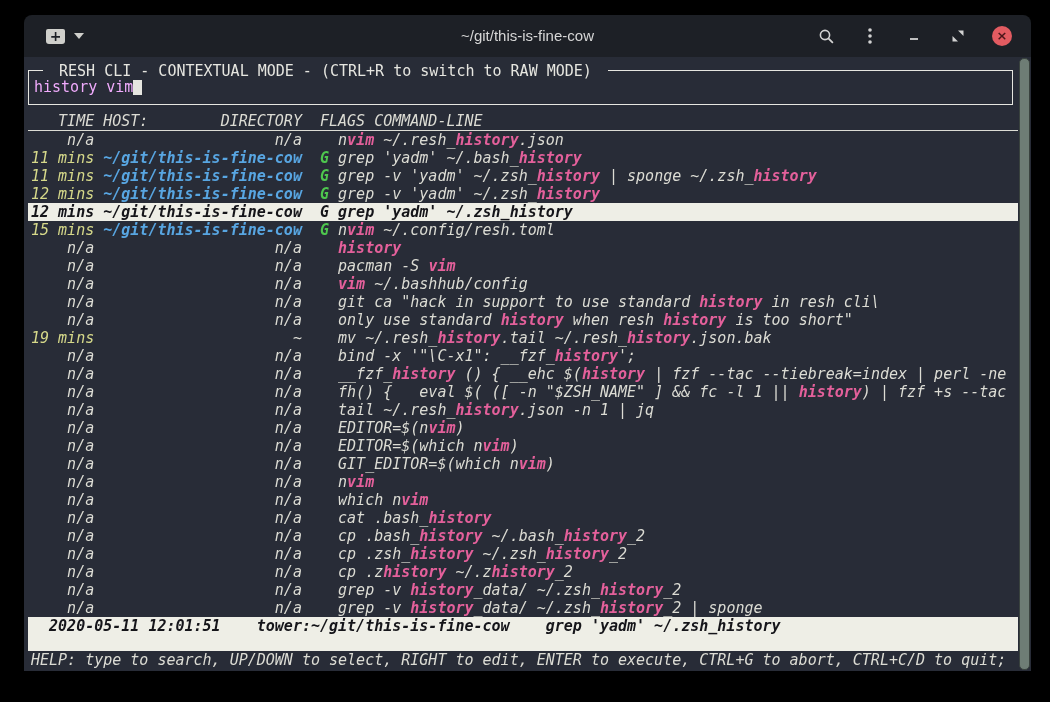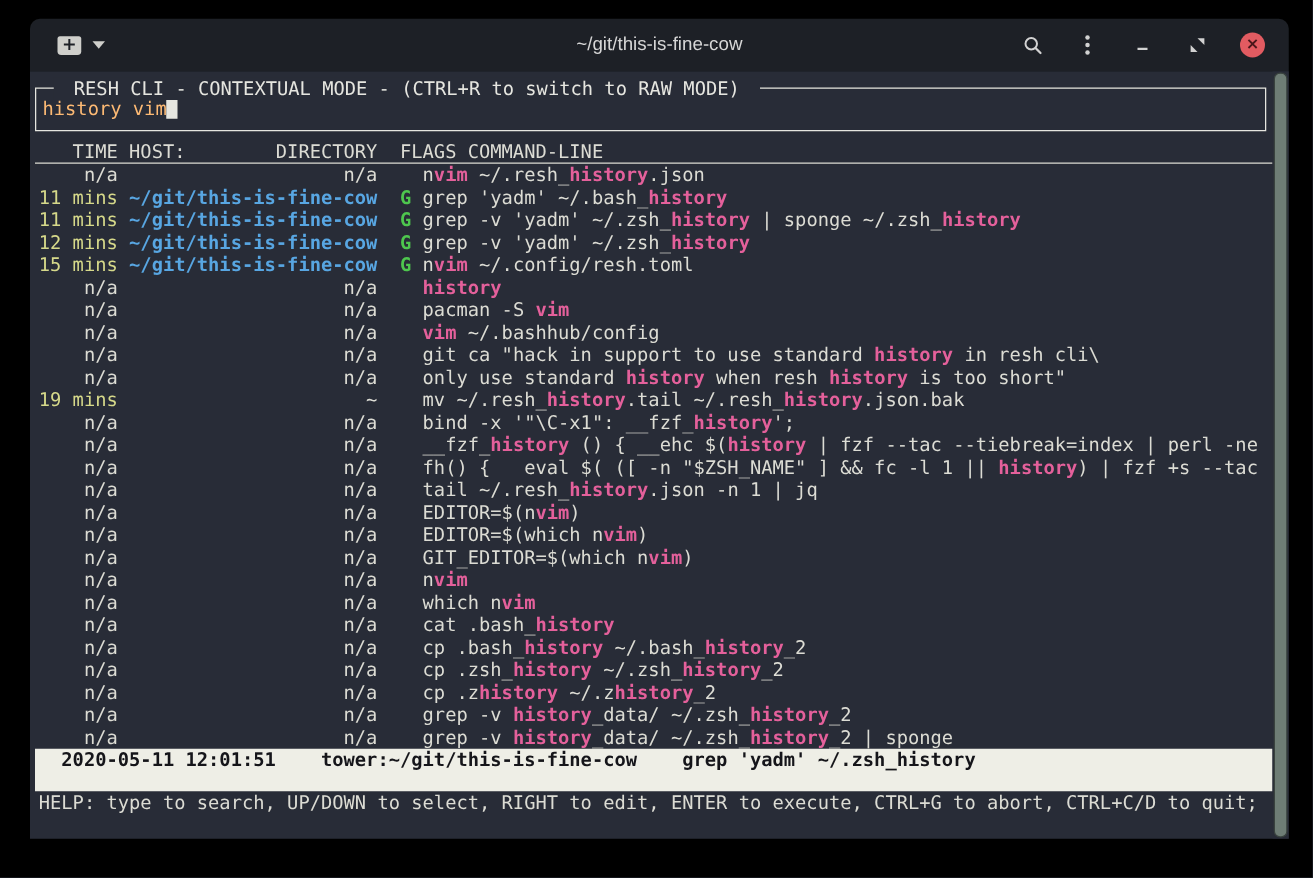--- a/index.html
+++ b/index.html
@@ -44,24 +44,24 @@
     background:var(--terminal_bg,#282c37); overflow:hidden; color:var(--fg,#dcdcd4);
   }
   .searchbox {
     position:absolute; left:4px; top:13px; width:985px; height:35px;
     border:1px solid #e6e6e0;
   }
   .search-label {
     position:absolute; top:-9px; left:14px; background:var(--terminal_bg,#282c37);
     padding:0 7px; white-space:pre; color:#e6e6e0;
   }
-  .search-line { margin:7px 0 0 5px; white-space:pre; color:#fdba74; }
+  .search-line { margin:7px 0 0 5px; white-space:pre; color:#f0abfc; }
   .cursor { display:inline-block; width:9px; height:16px; background:#e6e6e0; vertical-align:-3px; }
 
-  .table { position:absolute; left:4px; top:55px; width:990px; }
+  .table { position:absolute; left:4px; top:55px; width:990px;font-style:italic; }
   .theader { white-space:pre; height:19px; padding-left:3px; border-bottom:1px solid #dcdcd4; overflow:hidden; }
   .row { white-space:pre; height:18px; padding-left:3px; overflow:hidden; }
   .row.selected { background:var(--selection_bg,#eeeee6); }
   .row.selected span { color:#15151a !important; font-weight:bold; }
   .c-plain { color:var(--fg,#dcdcd4); }
   .c-time  { color:var(--time_color,#d6d98a); }
   .c-dir   { color:var(--dir_color,#58a6e2); font-weight:bold; }
   .c-flag  { color:var(--flag_color,#4ec74e); font-weight:bold; }
   .m       { color:var(--match_color,#e4609b); font-weight:bold; }
 
@@ -124,20 +124,21 @@
       <div class="search-line"><span>history vim</span><span class="cursor"></span></div>
     </div>
 
     <div class="table">
       <div class="theader">   TIME HOST:        DIRECTORY  FLAGS COMMAND-LINE</div>
       <div>
           <div class="row"><span class="c-plain">    n/a </span><span class="c-plain">                   n/a  </span><span class="c-flag">  </span><span><span class="c-plain">n</span><span class="m">vim</span><span class="c-plain"> ~/.resh_</span><span class="m">history</span><span class="c-plain">.json</span></span></div>
           <div class="row"><span class="c-time">11 mins </span><span class="c-dir">~/git/this-is-fine-cow  </span><span class="c-flag">G </span><span><span class="c-plain">grep 'yadm' ~/.bash_</span><span class="m">history</span></span></div>
           <div class="row"><span class="c-time">11 mins </span><span class="c-dir">~/git/this-is-fine-cow  </span><span class="c-flag">G </span><span><span class="c-plain">grep -v 'yadm' ~/.zsh_</span><span class="m">history</span><span class="c-plain"> | sponge ~/.zsh_</span><span class="m">history</span></span></div>
           <div class="row"><span class="c-time">12 mins </span><span class="c-dir">~/git/this-is-fine-cow  </span><span class="c-flag">G </span><span><span class="c-plain">grep -v 'yadm' ~/.zsh_</span><span class="m">history</span></span></div>
+          <div class="row selected"><span class="c-time">12 mins </span><span class="c-dir">~/git/this-is-fine-cow  </span><span class="c-flag">G </span><span><span class="c-plain">grep 'yadm' ~/.zsh_</span><span class="m">history</span></span></div>
           <div class="row"><span class="c-time">15 mins </span><span class="c-dir">~/git/this-is-fine-cow  </span><span class="c-flag">G </span><span><span class="c-plain">n</span><span class="m">vim</span><span class="c-plain"> ~/.config/resh.toml</span></span></div>
           <div class="row"><span class="c-plain">    n/a </span><span class="c-plain">                   n/a  </span><span class="c-flag">  </span><span><span class="m">history</span></span></div>
           <div class="row"><span class="c-plain">    n/a </span><span class="c-plain">                   n/a  </span><span class="c-flag">  </span><span><span class="c-plain">pacman -S </span><span class="m">vim</span></span></div>
           <div class="row"><span class="c-plain">    n/a </span><span class="c-plain">                   n/a  </span><span class="c-flag">  </span><span><span class="m">vim</span><span class="c-plain"> ~/.bashhub/config</span></span></div>
           <div class="row"><span class="c-plain">    n/a </span><span class="c-plain">                   n/a  </span><span class="c-flag">  </span><span><span class="c-plain">git ca "hack in support to use standard </span><span class="m">history</span><span class="c-plain"> in resh cli\</span></span></div>
           <div class="row"><span class="c-plain">    n/a </span><span class="c-plain">                   n/a  </span><span class="c-flag">  </span><span><span class="c-plain">only use standard </span><span class="m">history</span><span class="c-plain"> when resh </span><span class="m">history</span><span class="c-plain"> is too short"</span></span></div>
           <div class="row"><span class="c-time">19 mins </span><span class="c-plain">                     ~  </span><span class="c-flag">  </span><span><span class="c-plain">mv ~/.resh_</span><span class="m">history</span><span class="c-plain">.tail ~/.resh_</span><span class="m">history</span><span class="c-plain">.json.bak</span></span></div>
           <div class="row"><span class="c-plain">    n/a </span><span class="c-plain">                   n/a  </span><span class="c-flag">  </span><span><span class="c-plain">bind -x '"\C-x1": __fzf_</span><span class="m">history</span><span class="c-plain">';</span></span></div>
           <div class="row"><span class="c-plain">    n/a </span><span class="c-plain">                   n/a  </span><span class="c-flag">  </span><span><span class="c-plain">__fzf_</span><span class="m">history</span><span class="c-plain"> () { __ehc $(</span><span class="m">history</span><span class="c-plain"> | fzf --tac --tiebreak=index | perl -ne</span></span></div>
           <div class="row"><span class="c-plain">    n/a </span><span class="c-plain">                   n/a  </span><span class="c-flag">  </span><span><span class="c-plain">fh() {   eval $( ([ -n "$ZSH_NAME" ] &amp;&amp; fc -l 1 || </span><span class="m">history</span><span class="c-plain">) | fzf +s --tac</span></span></div>

